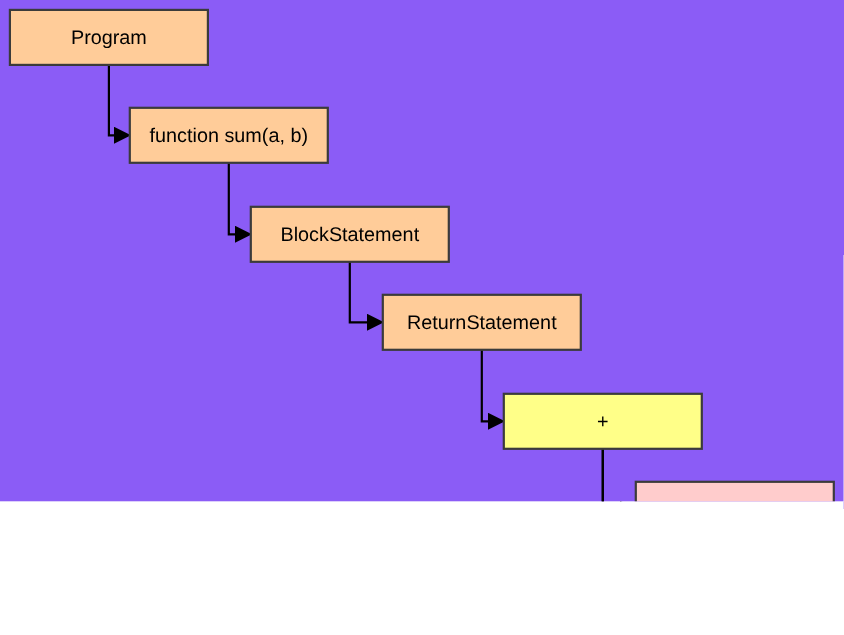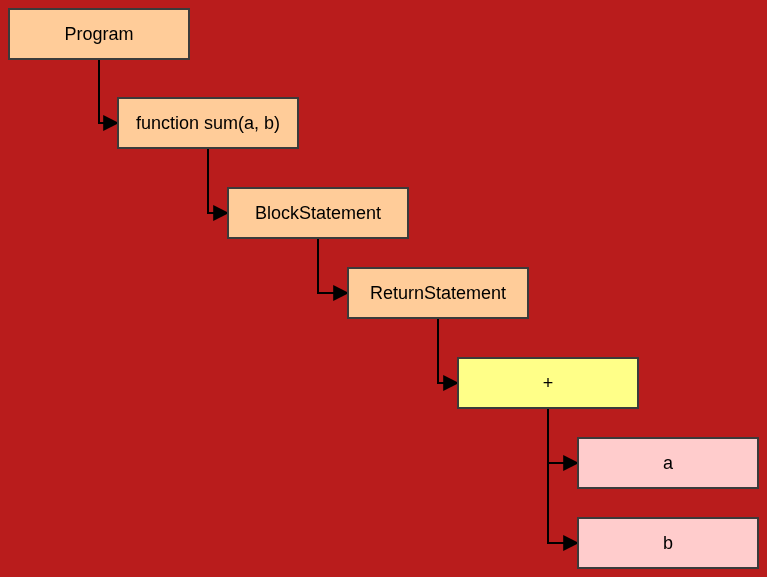--- a/index.html
+++ b/index.html
@@ -3,22 +3,22 @@
   <meta charset="utf-8">
   <style>
     html, body {
       margin: 0;
       padding: 0;
       background: #ffffff;
     }
     .canvas {
       position: relative;
       width: 767px;
-      height: 577px;
-      background: #b91c1c;
+      height: 456px;
+      background: #8b5cf6;
       font-family: "Liberation Sans", sans-serif;
       overflow: hidden;
     }
     svg { display: block; }
     rect.node {
       stroke: #3b3b3b;
       stroke-width: 2;
     }
     text.label {
       font-family: "Liberation Sans", sans-serif;

